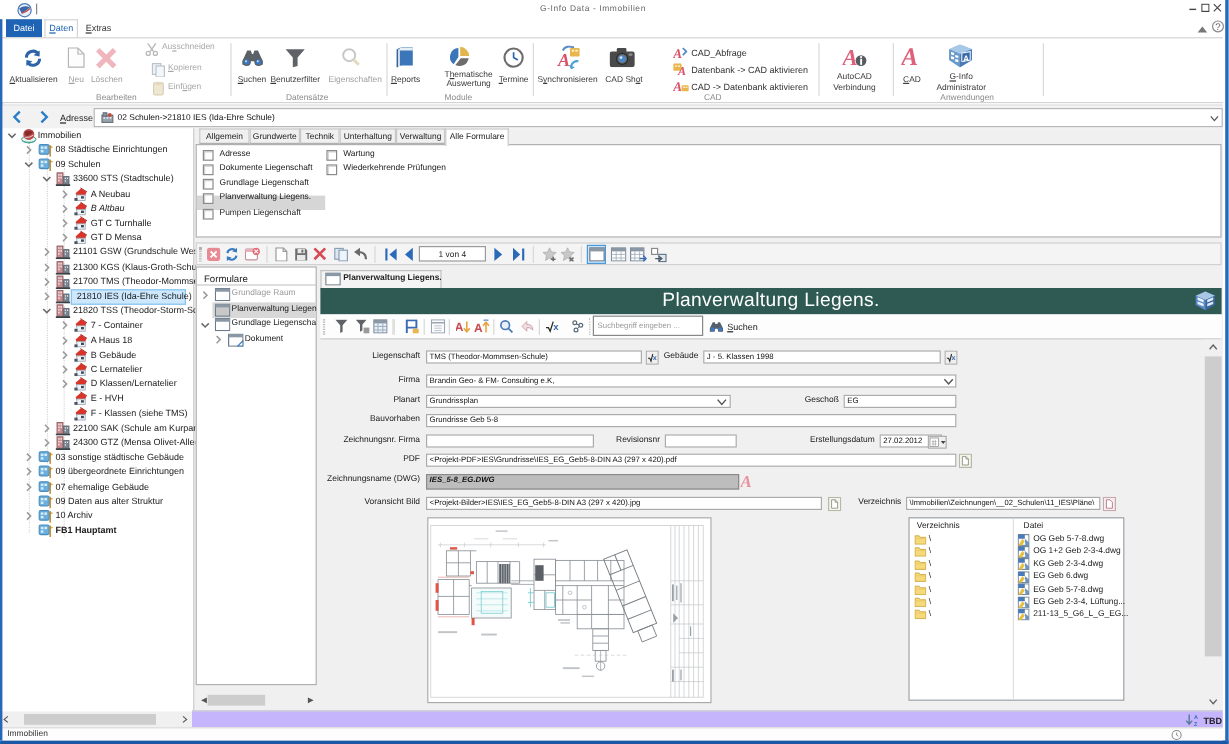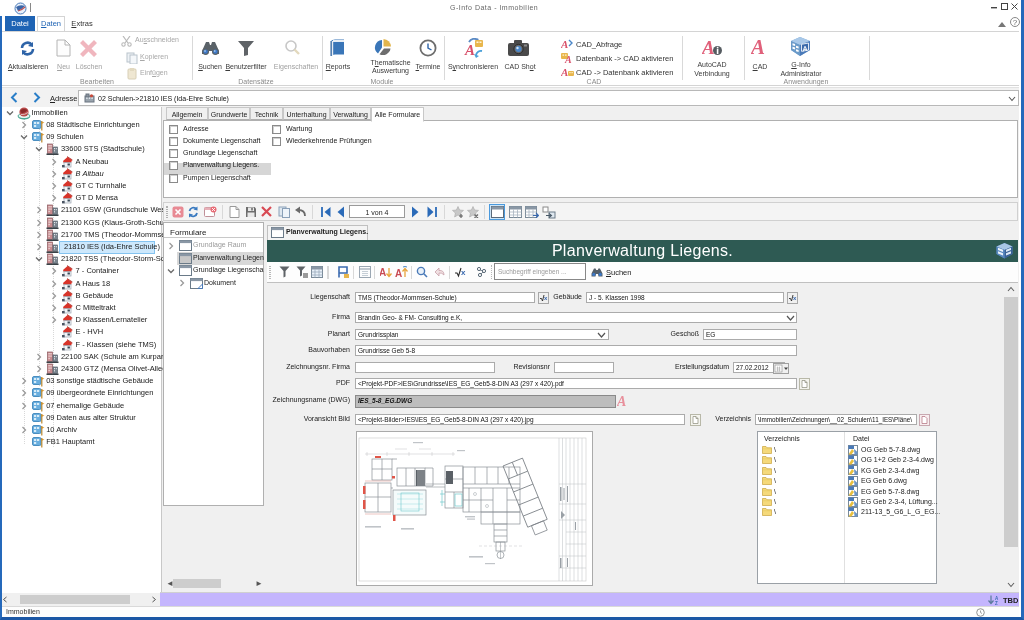--- a/index.html
+++ b/index.html
@@ -33,21 +33,21 @@
 
 .rightpane { position:absolute; left:163px; top:0; width:856px; height:486px; background:#f0f0f0; }
 .ftab { position:absolute; top:0; height:14px; line-height:13px; font-size:7px; background:#f0f0f0; border:1px solid #c8c8c8; border-bottom:1px solid #b0b0b0; color:#222; }
 .ftab.sel { background:#fff; border-bottom:1px solid #fff; }
 .checkpanel { position:absolute; left:0px; top:13px; width:855px; height:78px; background:#fff; border:1px solid #b0b0b0; }
 .cb { position:absolute; width:9px; height:9px; background:#fff; border:1px solid #8a8a8a; box-shadow:inset 1px 1px 0 #d0d0d0; }
 .cblbl { position:absolute; font-size:7px; color:#1a1a1a; white-space:nowrap; }
 .rectoolbar { position:absolute; left:0; top:95px; width:855px; height:19px; background:#f4f4f4; border:1px solid #d0d0d0; }
 .navbox { position:absolute; left:185px; top:2px; width:56px; height:13px; border:1px solid #9a9a9a; background:#fff; text-align:center; line-height:13px; font-size:7px; }
 
-.formulare { position:absolute; left:0; top:115px; width:101px; height:284px; background:#fff; border:1px solid #b0b0b0; }
+.formulare { position:absolute; left:0; top:115px; width:101px; height:349px; background:#fff; border:1px solid #b0b0b0; }
 
 .formarea { position:absolute; left:104px; top:115px; width:751px; height:371px; background:#f0f0f0; }
 .tealhdr { position:absolute; left:0; top:18px; width:751px; height:22px; background:#2e5a53; color:#fff; text-align:center; font-size:16px; letter-spacing:0.3px; line-height:21px; }
 .formtoolbar { position:absolute; left:0; top:40px; width:751px; height:21px; background:#fdfdfd; border-bottom:1px solid #c0c0c0; }
 .formbody { position:absolute; left:0; top:61px; width:751px; height:310px; background:#f0f0f0; }
 .flabel { position:absolute; font-size:7px; color:#1a1a1a; text-align:right; white-space:nowrap; }
 .fin { position:absolute; height:11px; background:#fff; border:1px solid #ababab; font-size:6.5px; line-height:10px; padding-left:2px; white-space:nowrap; overflow:hidden; color:#111; }
 
 .treehscroll { position:absolute; left:0; top:593px; width:160px; height:13px; background:#f0f0f0; }
 .statusrow2 { position:absolute; left:160px; top:592px; width:859px; height:14px; background:#c4b5fd; border-top:1px solid #d0d0d0; }
@@ -569,21 +569,21 @@
       </div>
       <div class="abs" style="left: 61.1px; top: 195px;">
         <svg width="12" height="12" viewBox="0 0 12 12">
           <path d="M2 5 L6.5 1 L11 4 L10 7 L3 7.5 Z" fill="#d8342a"></path>
           <path d="M6 0.5 L11.5 4" stroke="#a8241c" stroke-width="0.8"></path>
           <rect x="3" y="6.5" width="7" height="4.5" fill="#f0f4f8" stroke="#9aa4b0" stroke-width="0.7"></rect>
           <rect x="6.5" y="7.5" width="2.4" height="2" fill="#3a4a58"></rect>
           <rect x="1" y="9" width="2.6" height="2.4" fill="#4a5462"></rect>
         </svg>
       </div>
-      <div class="ti" style="left: 75.6px; top: 196px;">C Mitteltrakt</div>
+      <div class="ti" style="left: 75.6px; top: 196px;">C Lernatelier</div>
       <div class="abs" style="left: 49.6px; top: 209.2px;">
         <svg width="8" height="8" viewBox="0 0 8 8">
           <path d="M2.5 1 L5.5 4 L2.5 7" stroke="#9a9a9a" stroke-width="1.3" fill="none"></path>
         </svg>
       </div>
       <div class="abs" style="left: 61.1px; top: 207.2px;">
         <svg width="12" height="12" viewBox="0 0 12 12">
           <path d="M2 5 L6.5 1 L11 4 L10 7 L3 7.5 Z" fill="#d8342a"></path>
           <path d="M6 0.5 L11.5 4" stroke="#a8241c" stroke-width="0.8"></path>
           <rect x="3" y="6.5" width="7" height="4.5" fill="#f0f4f8" stroke="#9aa4b0" stroke-width="0.7"></rect>
@@ -732,21 +732,21 @@
       <div class="abs" style="left: 31.7px; top: 329.2px;">
         <svg width="14" height="12" viewBox="0 0 14 12">
           <rect x="0.5" y="1.5" width="8.5" height="8" rx="1.5" fill="#6aaede" stroke="#4a8ec0"></rect>
           <rect x="2" y="3" width="2.2" height="2" fill="#d8ecf8"></rect>
           <rect x="5" y="3" width="2.2" height="2" fill="#d8ecf8"></rect>
           <rect x="2" y="6" width="2.2" height="2" fill="#d8ecf8"></rect>
           <path d="M9.5 2.5 L12.5 3.5 L9.5 5 Z" fill="#e8a43c"></path>
           <rect x="9.2" y="2" width="1.2" height="9.5" fill="#b8862c"></rect>
         </svg>
       </div>
-      <div class="ti" style="left: 46.2px; top: 330.2px;">FB1 Hauptamt</div>
+      <div class="ti" style="left: 46.2px; top: 330.2px; font-weight: bold;">FB1 Hauptamt</div>
     </div>
   <div class="rightpane" id="rightpane">
       <div class="ftab" style="left: 3px; width: 42px; padding: 0px; text-align: center; height: 13px; top: 0px;">Allgemein</div>
       <div class="ftab" style="left: 45px; width: 42px; padding: 0px; text-align: center; height: 13px; top: 0px;">Grundwerte</div>
       <div class="ftab" style="left: 87px; width: 33px; padding: 0px; text-align: center; height: 13px; top: 0px;">Technik</div>
       <div class="ftab" style="left: 120px; width: 47px; padding: 0px; text-align: center; height: 13px; top: 0px;">Unterhaltung</div>
       <div class="ftab" style="left: 167px; width: 41px; padding: 0px; text-align: center; height: 13px; top: 0px;">Verwaltung</div>
       <div class="ftab sel" style="left: 208px; width: 53px; padding: 0px; text-align: center; height: 15px; z-index: 3;">Alle Formulare</div>
       <div class="checkpanel" style="">
         <div class="cb" style="left: 5px; top: 3.5px;"></div>

